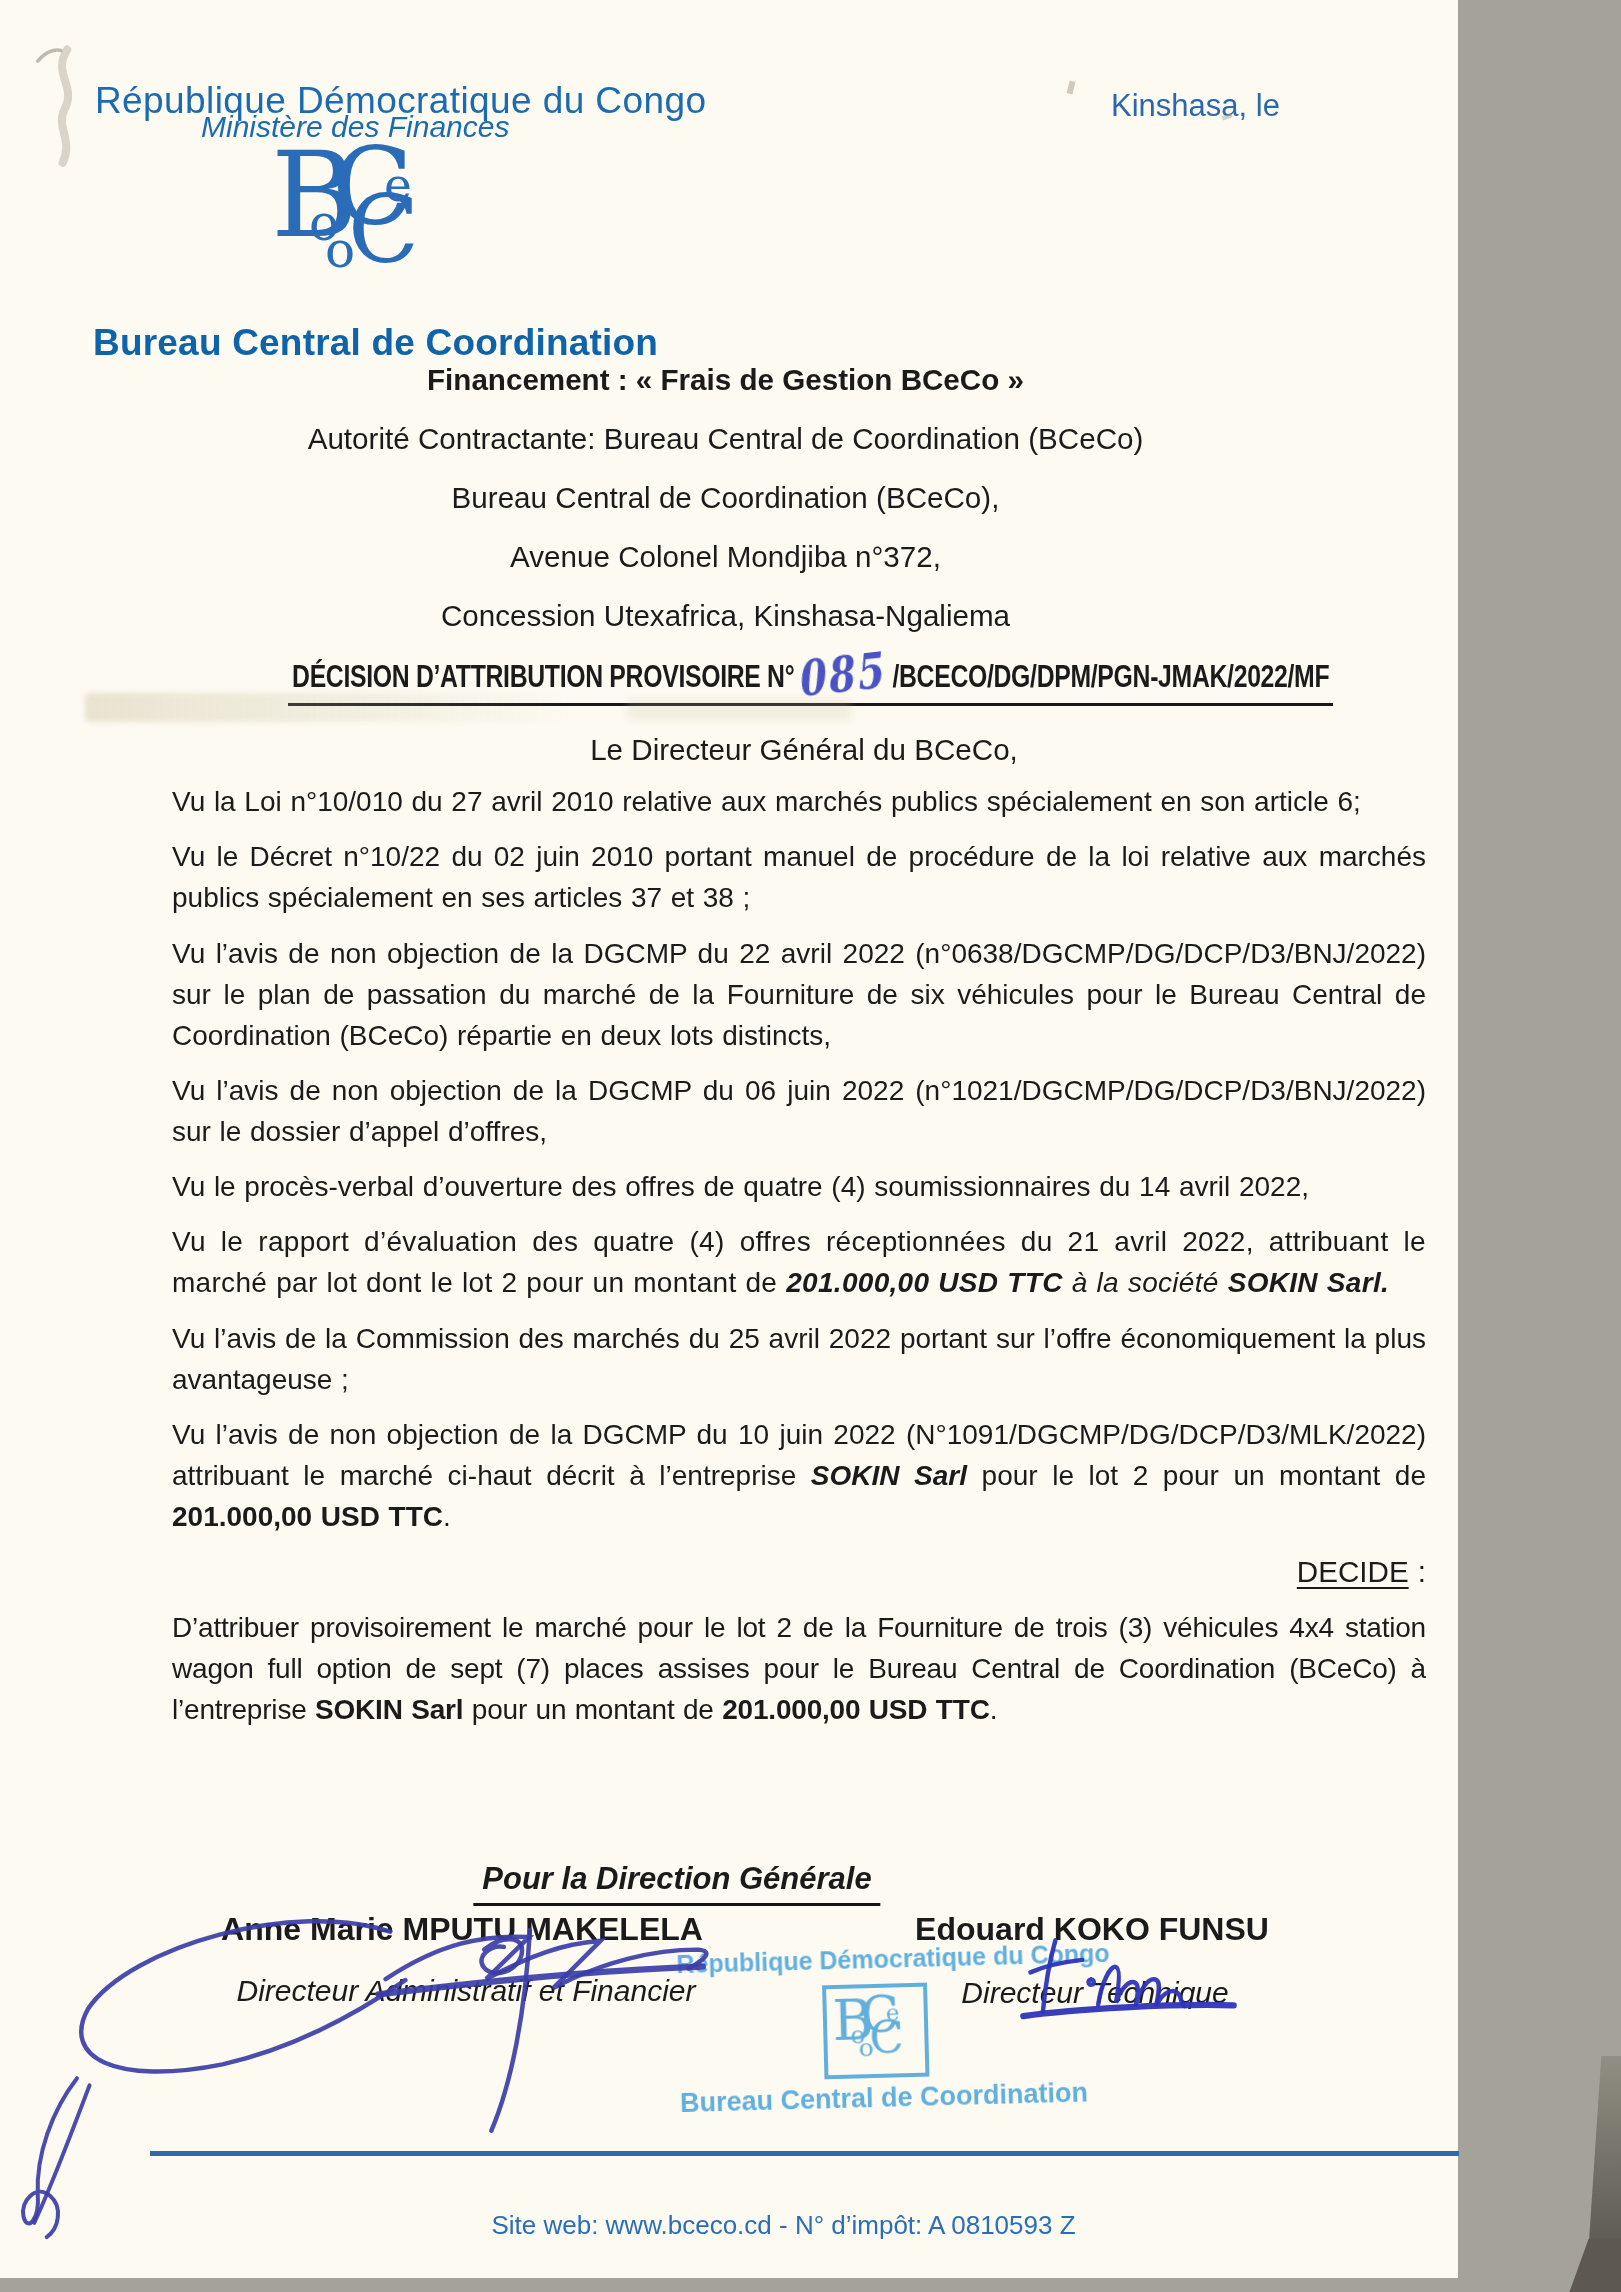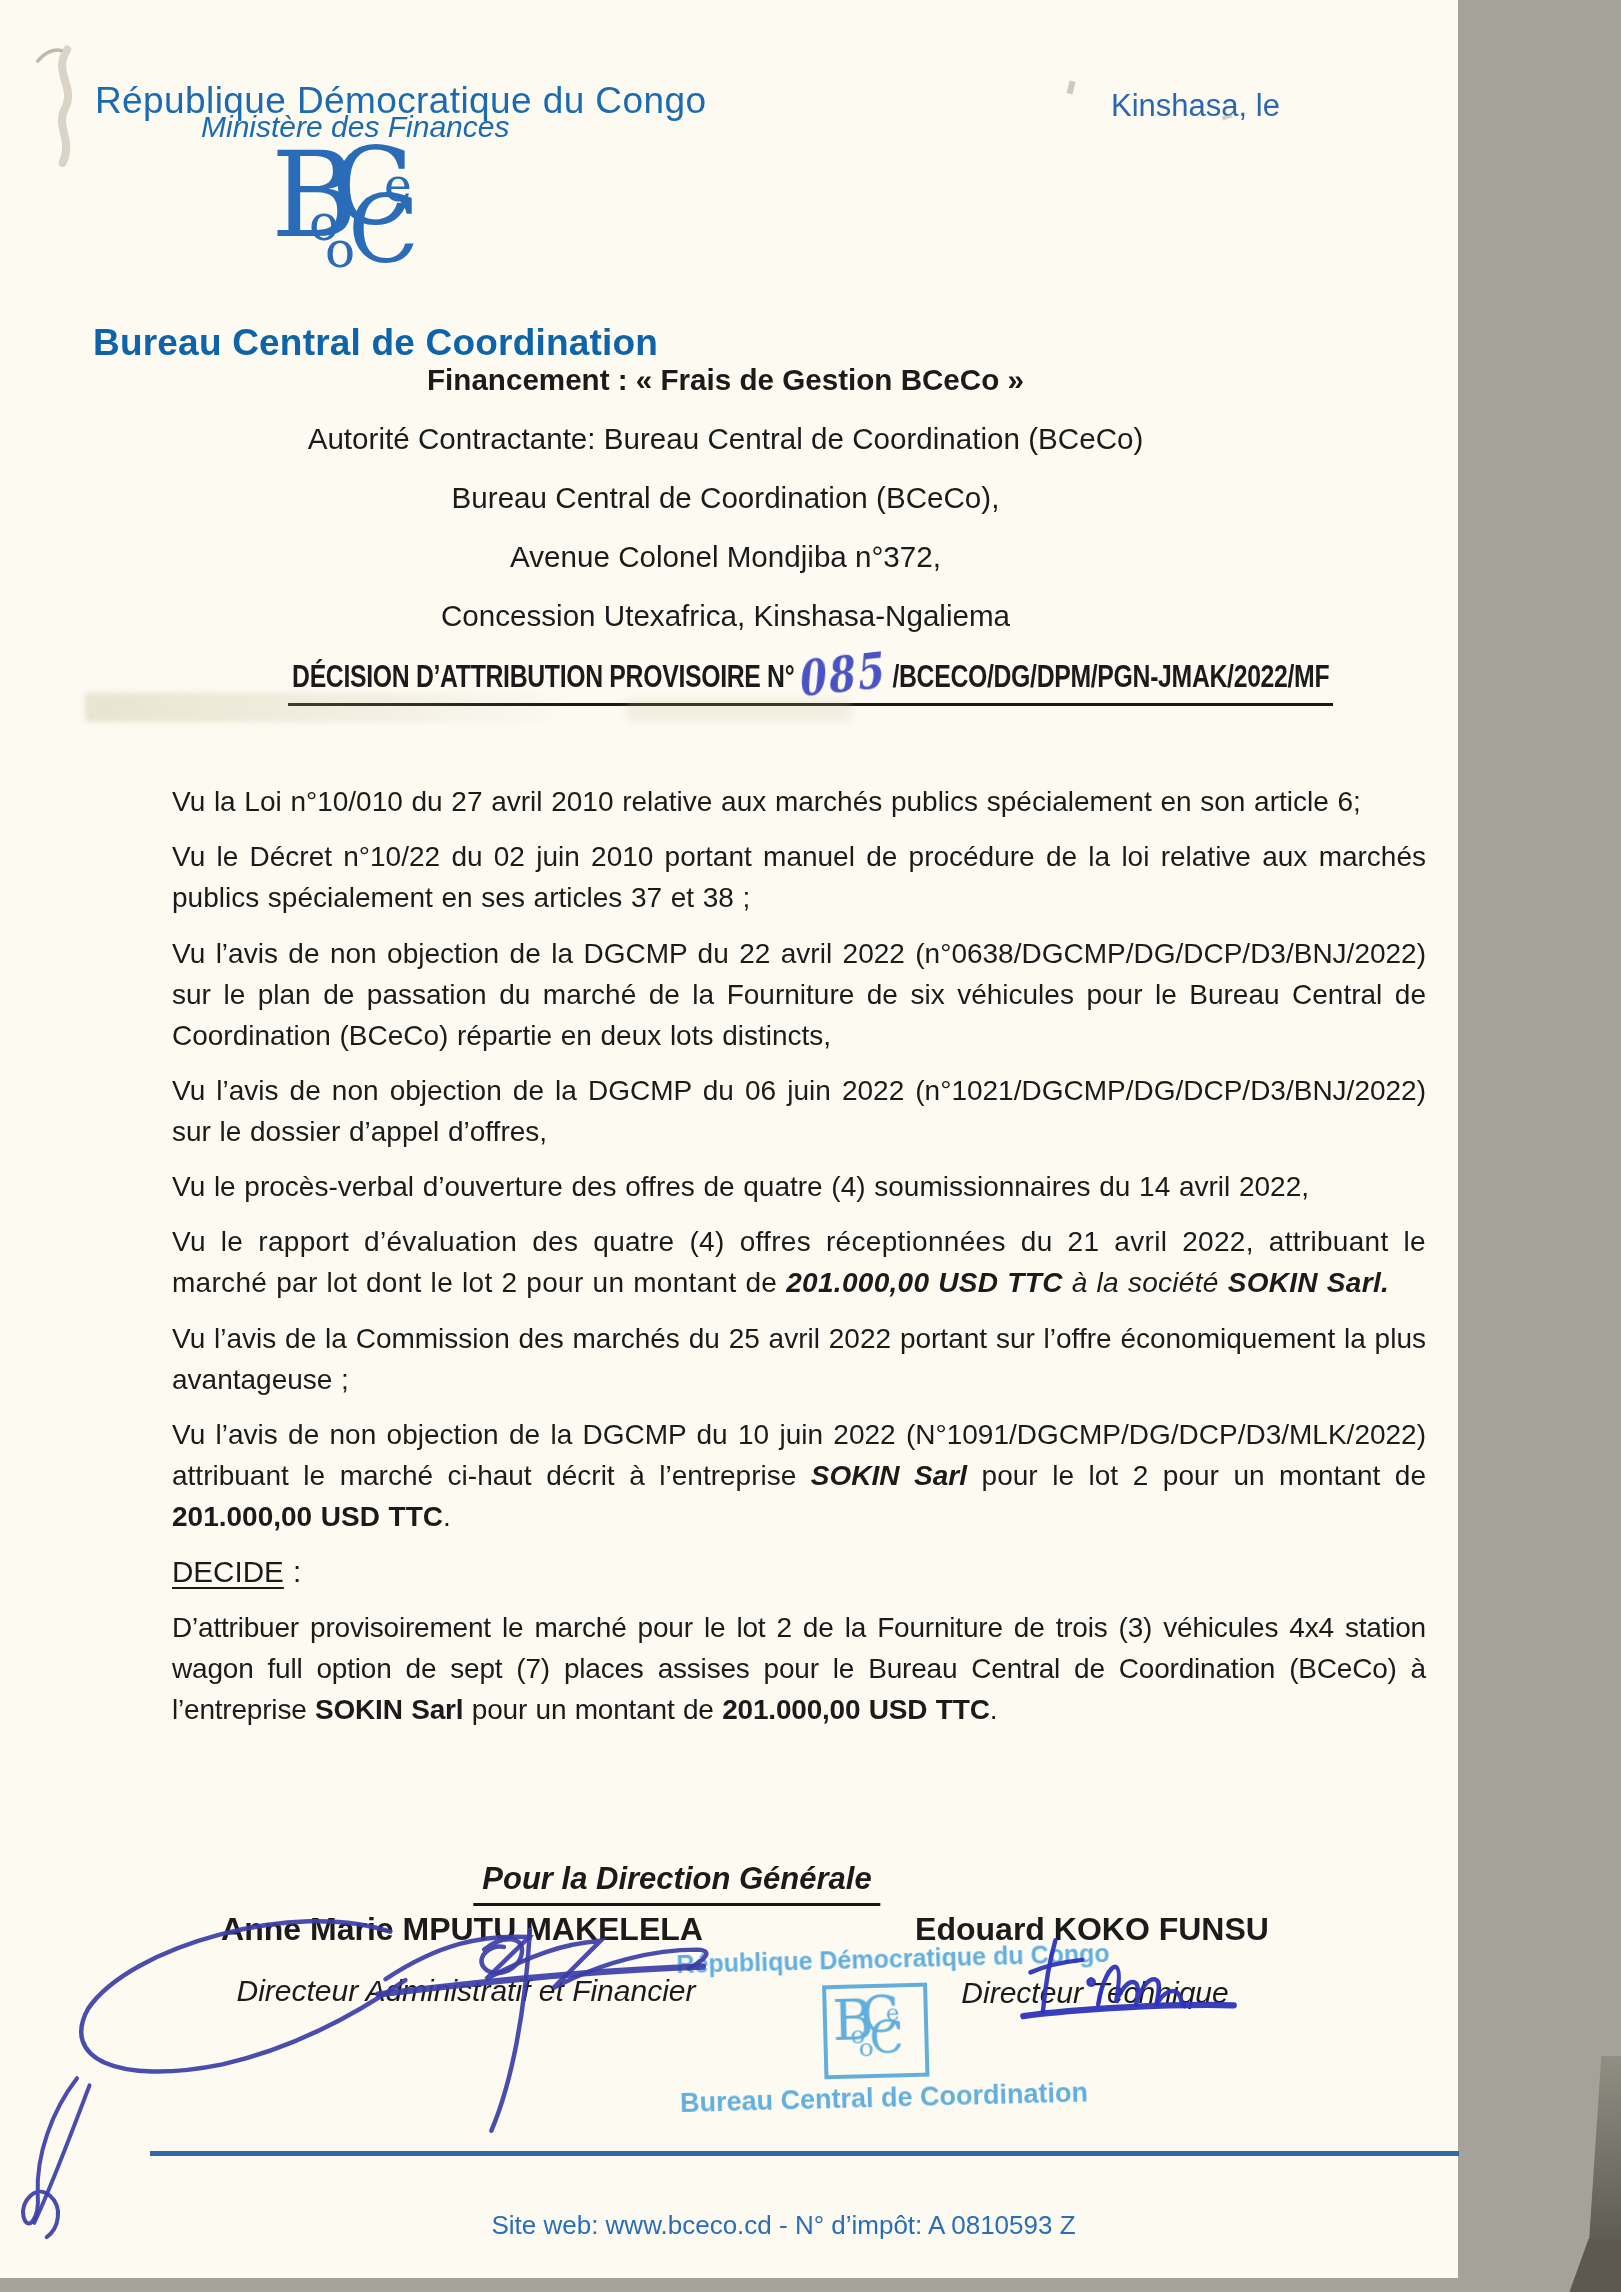--- a/index.html
+++ b/index.html
@@ -28,21 +28,21 @@
   .title-line{display:inline-block;transform:scaleX(.8);transform-origin:center;font-weight:bold;font-size:31px;border-bottom:3.6px solid #1a1a1a;padding:0 5.4px 8px 5.4px;white-space:nowrap;letter-spacing:-0.4px;}
   .seg-hand{display:inline-block;font-family:"DejaVu Serif", serif;font-style:italic;color:#4a52c4;font-size:48px;line-height:9px;transform:rotate(-5deg) translateY(4.5px);letter-spacing:2.7px;padding:0 7.2px;}
   .subtitle-row{position:absolute;left:0;top:733px;width:1608px;text-align:center;font-size:29.6px;}
   .ghost{position:absolute;left:85px;top:693px;width:484px;height:29px;background:linear-gradient(90deg,rgba(196,186,148,.34),rgba(196,186,148,.14) 65%,rgba(196,186,148,0));filter:blur(2.7px);border-radius:4.5px;}
   .ghost2{position:absolute;left:627px;top:699px;width:224px;height:21.5px;background:rgba(200,190,152,.18);filter:blur(3.6px);border-radius:4.5px;}
   
   .bodytext{position:absolute;left:172px;top:781px;width:1254px;font-size:28px;line-height:41px;text-align:justify;word-spacing:0.9px;}
   .bodytext p{margin:0 0 14.3px 0;}
   .bodytext .p6{letter-spacing:0.3px;}
   .bodytext .p10{letter-spacing:-0.2px;}
-  .bodytext .p9{text-align:left;font-size:29.6px;}
+  .bodytext .p9{text-align:right;font-size:29.6px;}
   .seg-b{font-weight:bold;}
   .seg-i{font-style:italic;}
   .seg-bi{font-weight:bold;font-style:italic;}
   .seg-nw{white-space:nowrap;}
   .seg-u{text-decoration:underline;text-decoration-thickness:2.2px;text-underline-offset:5.4px;}
   
   .sig-heading{position:absolute;left:677px;top:1861px;transform:translateX(-50%);font-size:31px;font-weight:bold;font-style:italic;border-bottom:3.6px solid #161616;padding:0 9px 6.3px 9px;white-space:nowrap;}
   .sig-name-left{position:absolute;left:462px;top:1911px;transform:translateX(-50%);font-size:32px;font-weight:bold;white-space:nowrap;}
   .sig-title-left{position:absolute;left:466px;top:1974px;transform:translateX(-50%);font-size:30px;font-style:italic;white-space:nowrap;}
   .sig-name-right{position:absolute;left:1092px;top:1911px;transform:translateX(-50%);font-size:32px;font-weight:bold;white-space:nowrap;}
@@ -100,20 +100,21 @@
     <p>Bureau Central de Coordination (BCeCo),</p>
     <p>Avenue Colonel Mondjiba  n°372,</p>
     <p>Concession  Utexafrica, Kinshasa-Ngaliema</p>
   </div>
 
   <div class="title-row">
     <span class="title-line"><span>DÉCISION D’ATTRIBUTION PROVISOIRE N°</span><span class="seg-hand">085</span><span>/BCECO/DG/DPM/PGN-JMAK/2022/MF</span></span>
   </div>
   <div class="ghost"></div>
   <div class="ghost2"></div>
+  <div class="subtitle-row">Le Directeur Général du BCeCo,</div>
 
   <div class="bodytext">
     <p class="p1"><span>Vu la Loi n°10/010 du 27 avril 2010 relative aux marchés publics spécialement en son article 6;</span></p>
     <p class="p2"><span>Vu le Décret n°10/22 du 02 juin 2010 portant manuel de procédure de la loi relative aux marchés publics spécialement en ses articles 37 et 38 ;</span></p>
     <p class="p3"><span>Vu l’avis de non objection de la DGCMP du 22 avril 2022 </span><span class="seg-nw">(n°0638/DGCMP/DG/DCP/D3/BNJ/2022)</span><span> sur le plan de passation du marché de la Fourniture de six véhicules pour le Bureau Central de Coordination (BCeCo) répartie en deux lots distincts,</span></p>
     <p class="p4"><span>Vu l’avis de non objection de la DGCMP du 06 juin 2022 </span><span class="seg-nw">(n°1021/DGCMP/DG/DCP/D3/BNJ/2022)</span><span> sur le dossier d’appel d’offres,</span></p>
     <p class="p5"><span>Vu le procès-verbal d’ouverture des offres de quatre (4) soumissionnaires du 14 avril 2022,</span></p>
     <p class="p6"><span>Vu le rapport d’évaluation des quatre (4) offres réceptionnées du 21 avril 2022, attribuant le marché par lot dont le lot 2 pour un montant de </span><span class="seg-bi seg-nw">201.000,00 USD TTC</span><span> </span><span class="seg-i">à la société </span><span class="seg-bi">SOKIN Sarl.</span></p>
     <p class="p7"><span>Vu l’avis de la Commission des marchés du 25 avril 2022 portant sur l’offre économiquement la plus avantageuse ;</span></p>
     <p class="p8"><span>Vu l’avis de non objection de la DGCMP du 10 juin 2022 </span><span class="seg-nw">(N°1091/DGCMP/DG/DCP/D3/MLK/2022)</span><span> attribuant le marché ci-haut décrit à l’entreprise </span><span class="seg-bi">SOKIN Sarl</span><span> pour le lot 2  pour un montant de </span><span class="seg-b seg-nw">201.000,00 USD TTC</span><span>.</span></p>

